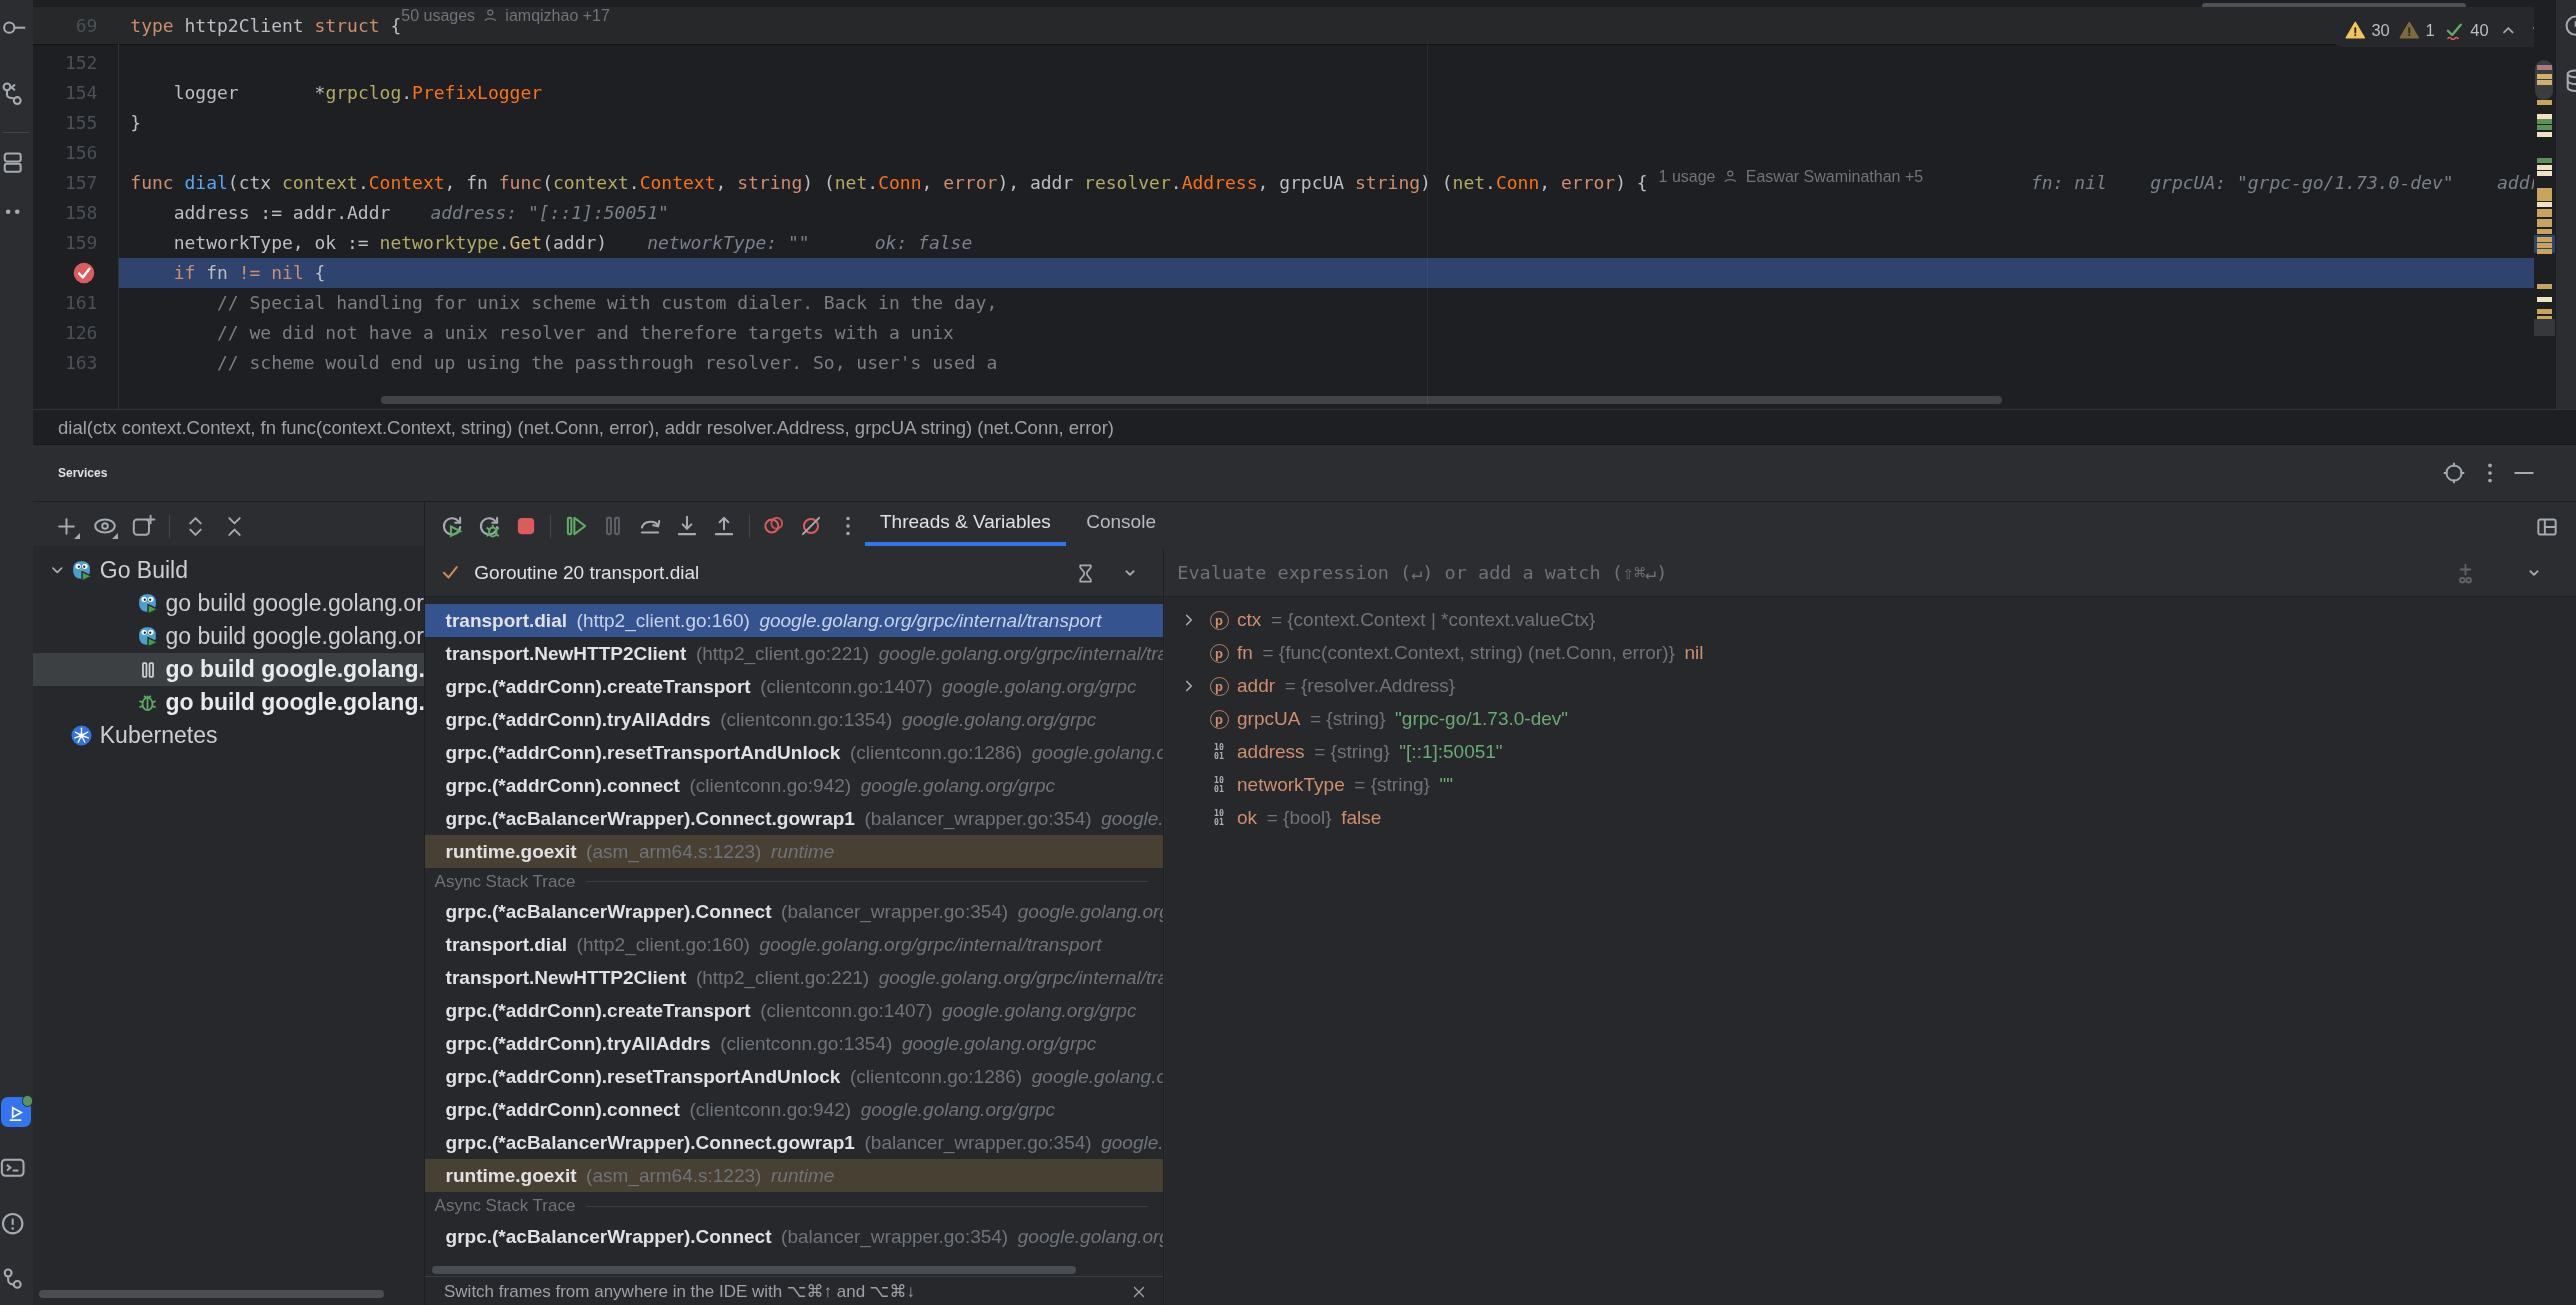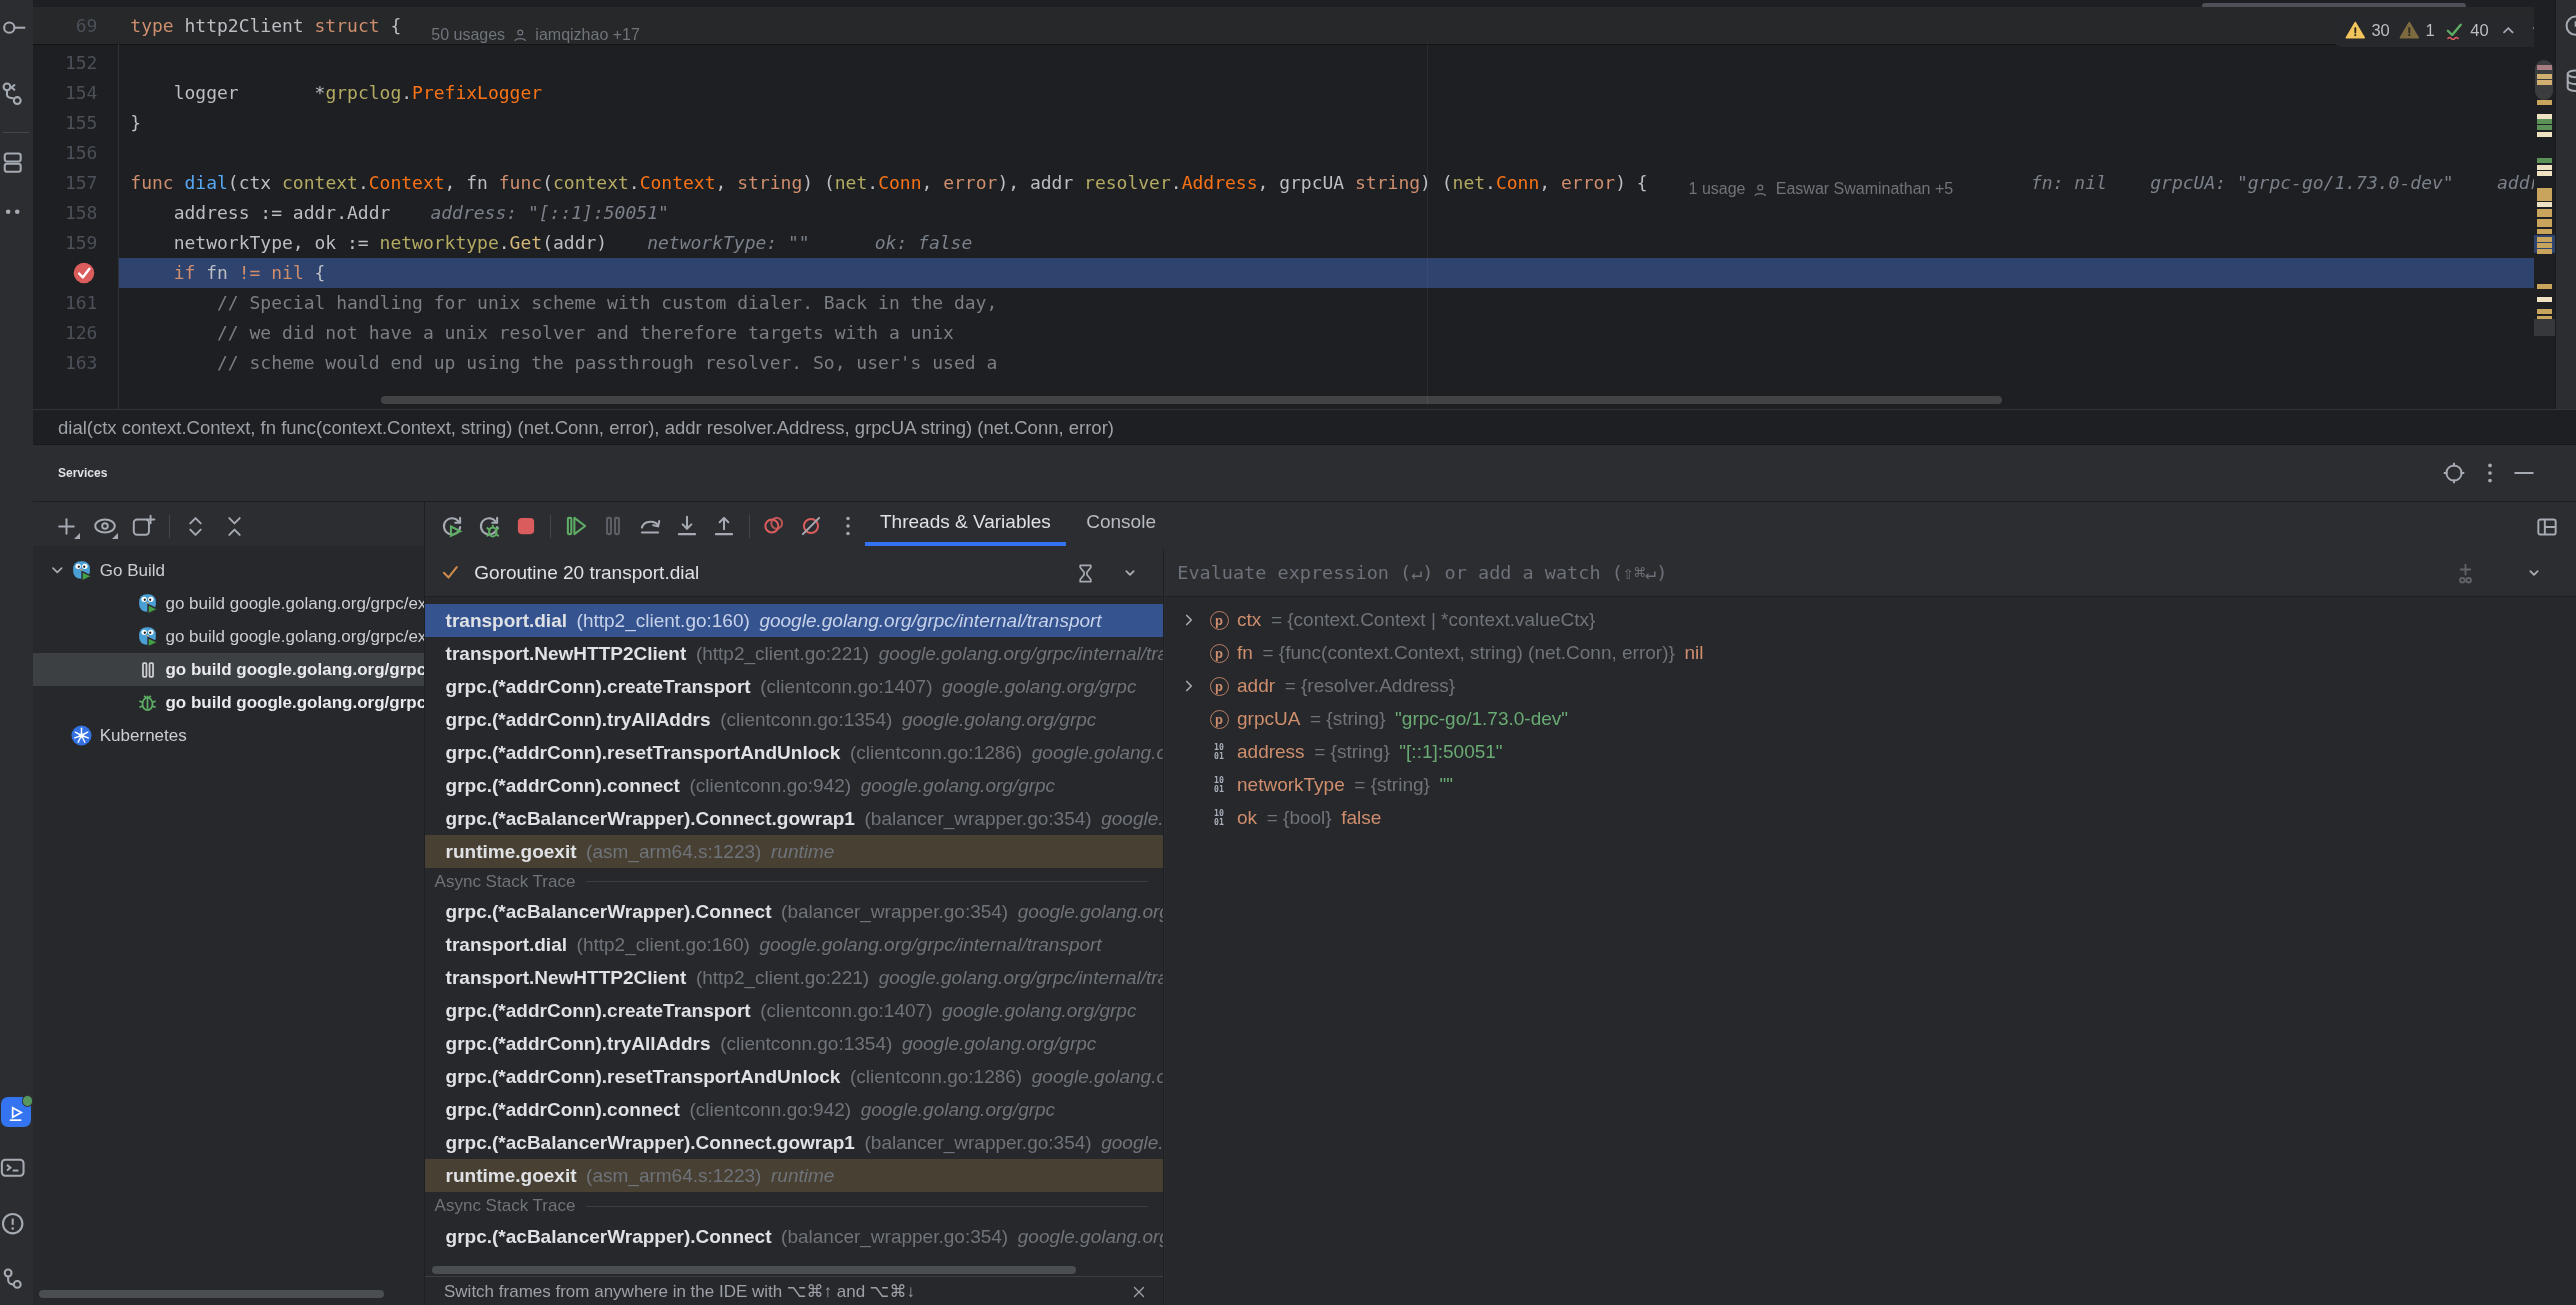--- a/index.html
+++ b/index.html
@@ -23,21 +23,21 @@
   #code-lines{position:absolute;left:0;right:0;top:48px;}
   .code-row{display:flex;height:30px;line-height:30px;font:18px/30px "DejaVu Sans Mono","Liberation Mono",monospace;white-space:pre;}
   .gutter{flex:0 0 85px;display:flex;justify-content:flex-end;align-items:center;
           padding-right:20.6px;box-sizing:border-box;color:#4b5059;}
   .code-body{flex:1;position:relative;padding-left:12.3px;overflow:hidden;}
   .code-row.current .code-body{background:#2e436e;}
   .tk-k{color:#cf8e6d}.tk-d{color:#bcbec4}.tk-p{color:#b3ab62}.tk-t{color:#f97316}
   .tk-f{color:#56a8f5}.tk-c{color:#d5b778}.tk-m{color:#7a7e85}
   .inline-hint{margin-left:40px;font-style:italic;color:#7b818b;}
   .rhint{position:absolute;left:1913px;top:0;font-style:italic;color:#7b818b;white-space:pre;}
-  .code-vision{display:inline-flex;align-items:flex-end;gap:6.9px;margin-left:30px;
+  .code-vision{display:inline-flex;align-items:flex-start;gap:6.9px;
                font:16px "Liberation Sans",sans-serif;color:#6f737a;vertical-align:top;height:100%;}
   .gutter-line{position:absolute;left:85px;top:44px;bottom:0;width:0.7px;background:#2f3237;}
   .guide{position:absolute;left:1394px;top:44px;bottom:4.1px;width:1.4px;background:rgba(160,170,185,.09);}
   .hscroll{position:absolute;left:348px;top:396px;width:1621px;height:8.2px;border-radius:4.1px;background:rgba(255,255,255,.16);}
   .inspections{position:absolute;left:2300px;top:13.7px;height:33px;background:#26282b;border-radius:9.6px;
                display:flex;align-items:center;gap:9.6px;padding:0 12.3px;font-size:16.5px;color:#bcbec4;}
   .insp-item{display:flex;align-items:center;gap:5.5px;}
 
   
   .estripe{position:absolute;left:2534px;top:0;width:20.6px;height:409px;background:#1e1f22;}
@@ -77,21 +77,21 @@
   .goroutine-row{position:absolute;left:392px;top:104px;width:738px;height:48px;background:#2b2d30;
                  border-bottom:1.4px solid #1e1f22;display:flex;align-items:center;box-sizing:border-box;}
   .goroutine-row .lbl{margin-left:13.7px;font-size:19px;color:#dfe1e5;white-space:nowrap;}
   .gr-ic{position:absolute;top:9px;width:30px;height:30px;display:flex;align-items:center;justify-content:center;}
 
   .eval-row{position:absolute;left:1132px;top:104px;width:1411px;height:48px;background:#2b2d30;
             border-bottom:1.4px solid #1e1f22;display:flex;align-items:center;box-sizing:border-box;}
   .eval-row .ph{margin-left:12.3px;font:18.5px "DejaVu Sans Mono","Liberation Mono",monospace;color:#6d717a;white-space:nowrap;}
 
   .tree{position:absolute;left:0;top:101px;width:391px;bottom:0;background:#26282b;overflow:hidden;}
-  .tree-row{position:relative;height:33px;display:flex;align-items:center;font-size:17px;color:#ccced4;white-space:nowrap;overflow:hidden;}
+  .tree-row{position:relative;height:33px;display:flex;align-items:center;font-size:23px;color:#ccced4;white-space:nowrap;overflow:hidden;}
   .tree-row.selected{background:#3d4043;}
   .tree-row.bold{color:#e8eaee;font-weight:700;}
   .t-chev{width:23px;display:flex;justify-content:center;flex:0 0 23px;}
   .t-ic{width:27.4px;flex:0 0 27.4px;display:flex;justify-content:center;align-items:center;}
   .t-lbl{margin-left:4.1px;}
 
   .frames{position:absolute;left:392px;top:152px;width:738px;bottom:0;background:#26282b;overflow:hidden;}
   .frame-row{height:33px;line-height:33px;white-space:nowrap;overflow:hidden;font-size:19px;padding:0 6.9px 0 20.6px;}
   .fn{font-weight:700;color:#dfe1e5;}
   .floc{color:#6f737a;margin-left:9.6px;}

